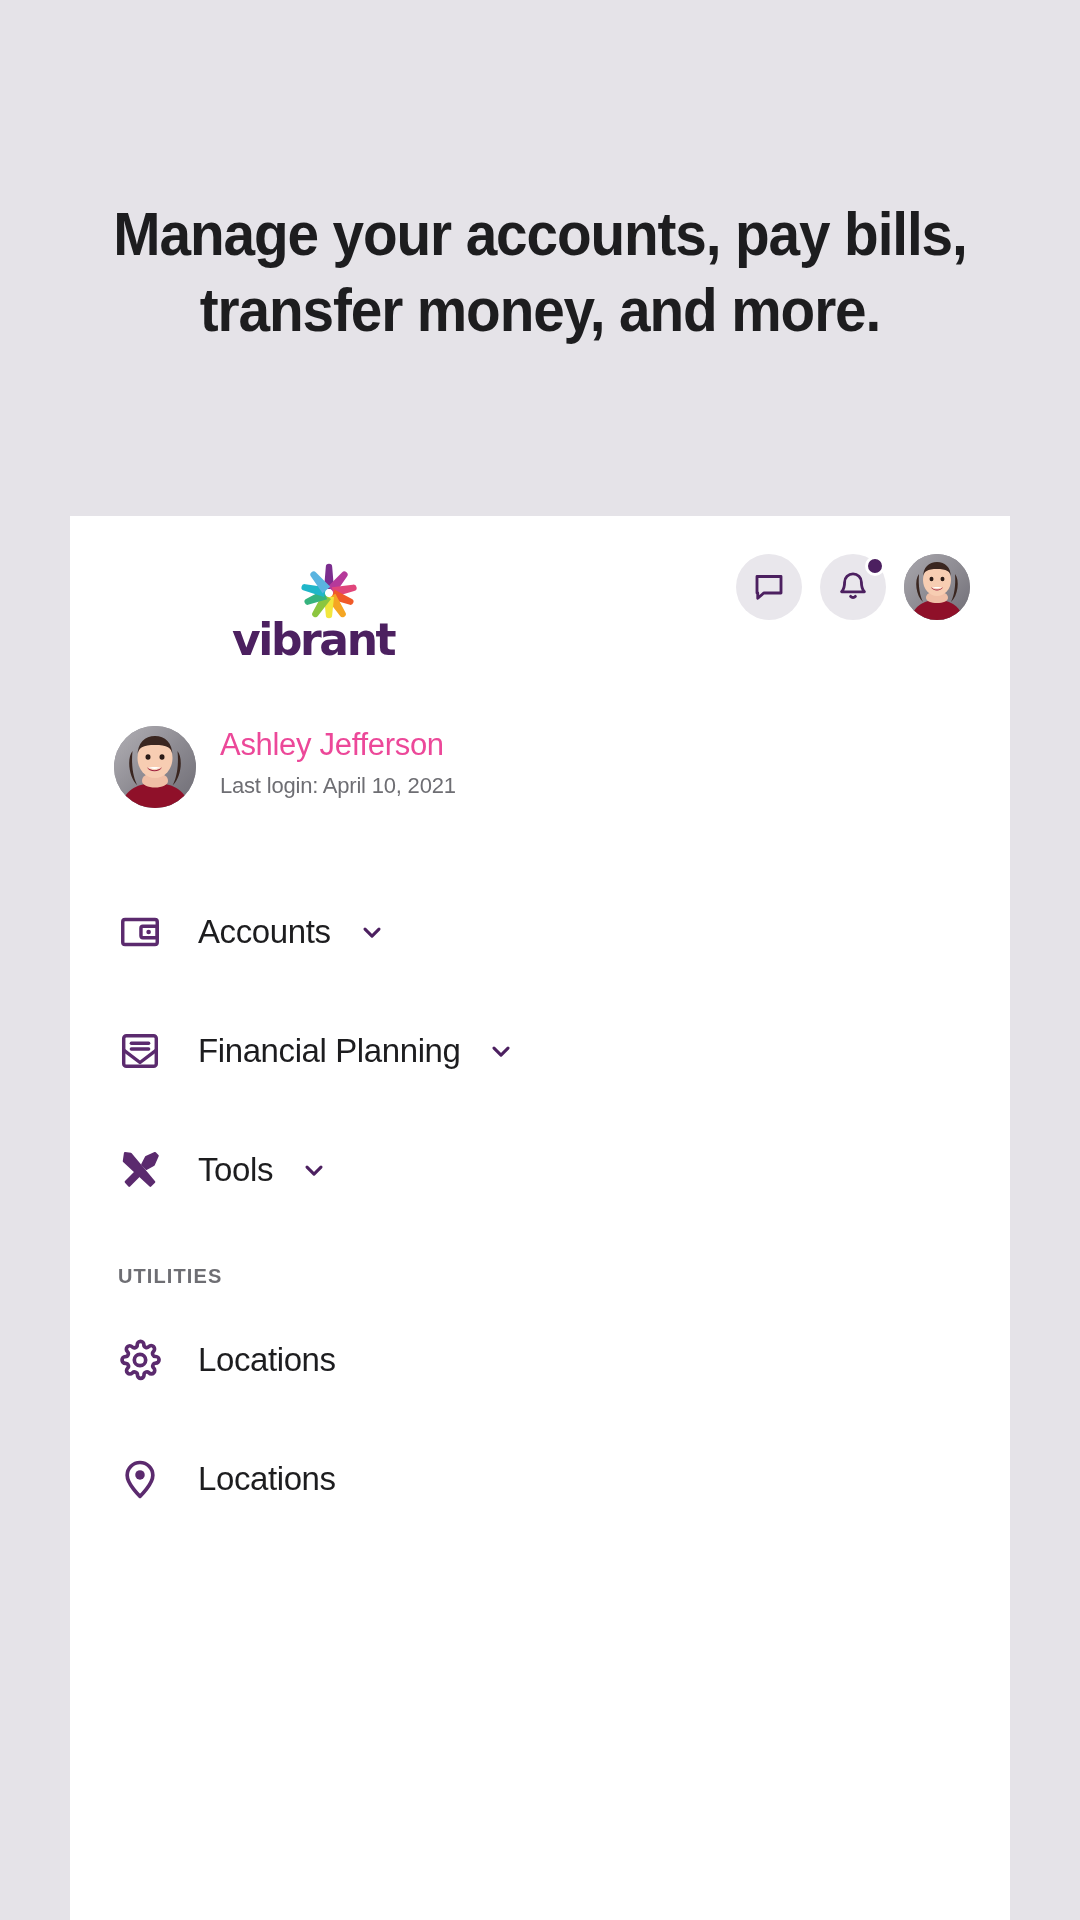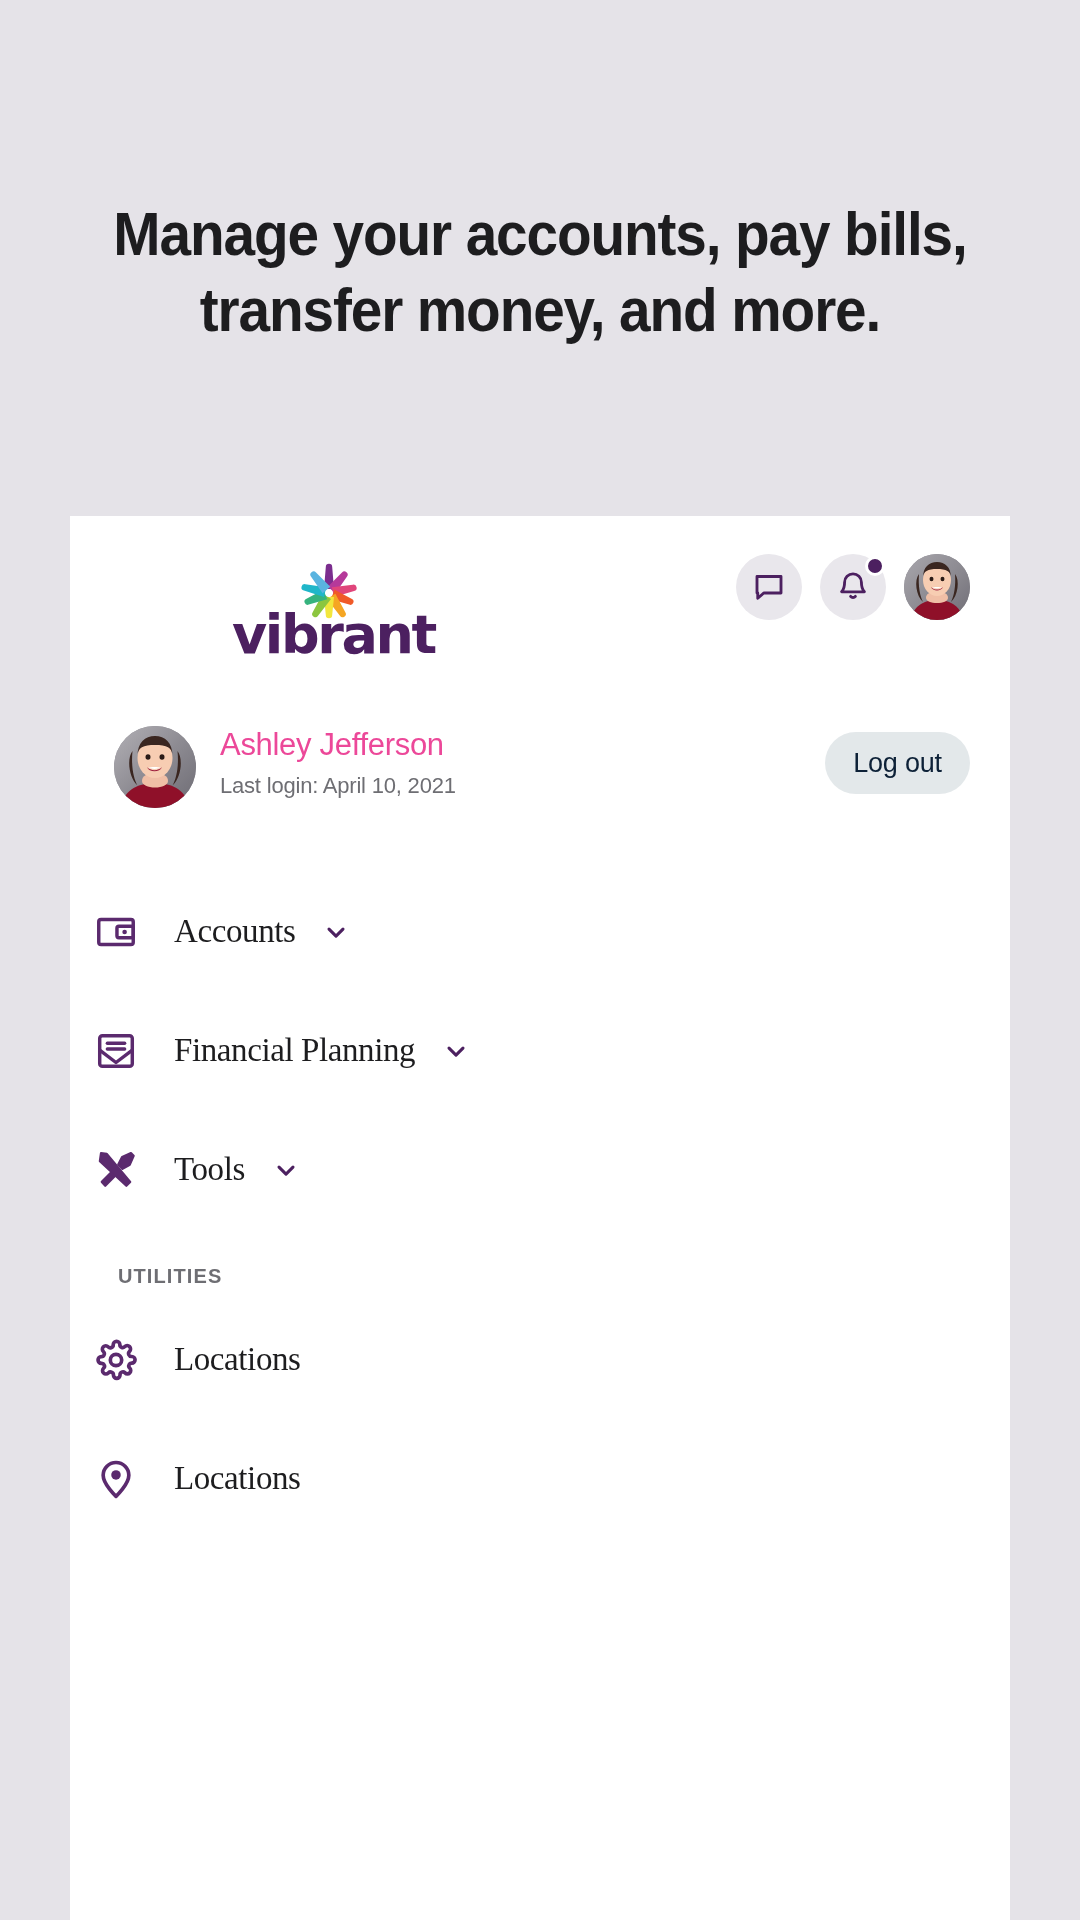--- a/index.html
+++ b/index.html
@@ -62,21 +62,21 @@
     top: 42px;
     width: 220px;
     height: 110px;
   }
   .logo-word {
     position: absolute;
     left: 74px;
     bottom: 6px;
     font-family: "DejaVu Sans", sans-serif;
     font-weight: bold;
-    font-size: 54px;
+    font-size: 44px;
     letter-spacing: -2.4px;
     color: #4c2060;
     line-height: 1;
   }
   .pinwheel {
     position: absolute;
     left: 140px;
     top: 2px;
     width: 62px;
     height: 62px;
@@ -171,23 +171,22 @@
   }
 
   
   .nav { position: absolute; left: 0; top: 356px; width: 940px; }
 
   .nav-item {
     position: relative;
     height: 119px;
     display: flex;
     align-items: center;
-    padding-left: 20px;
+    padding-left: 44px;
     cursor: pointer;
-    font-family: Liberation Serif, serif;
   }
   .nav-icon {
     width: 52px;
     height: 52px;
     flex: 0 0 52px;
     display: flex;
     align-items: center;
     justify-content: center;
   }
   .nav-label {
@@ -339,21 +338,20 @@
             <ellipse cx="48" cy="31" rx="2.5" ry="2.8" fill="#2a1a16"></ellipse>
             <path d="M33 41c3.6 4.2 11.4 4.2 15 0-2 5.8-13 5.8-15 0z" fill="#9e1f3d"></path>
             <path d="M34.4 41.8c3 1.5 9.2 1.5 12.2 0-3-1.1-9.2-1.1-12.2 0z" fill="#ffffff"></path>
           </svg>
         </div>
       </div>
       <div class="user-text">
         <div class="user-name">Ashley Jefferson</div>
         <div class="user-login">Last login: April 10, 2021</div>
       </div>
-      <button class="logout-btn">Log out</button>
     </div>
 
     <nav class="nav">
 
       <div class="nav-item">
         <span class="nav-icon">
           <svg width="46" height="46" viewBox="0 0 24 24" fill="none" stroke="#5b2a6e" stroke-width="1.8" stroke-linejoin="round">
             <rect x="3" y="5.5" width="18" height="13" rx="1.2"></rect>
             <rect x="12.5" y="9" width="8.5" height="6" rx="1"></rect>
             <circle cx="16.5" cy="12" r="1.2" fill="#5b2a6e" stroke="none"></circle>

